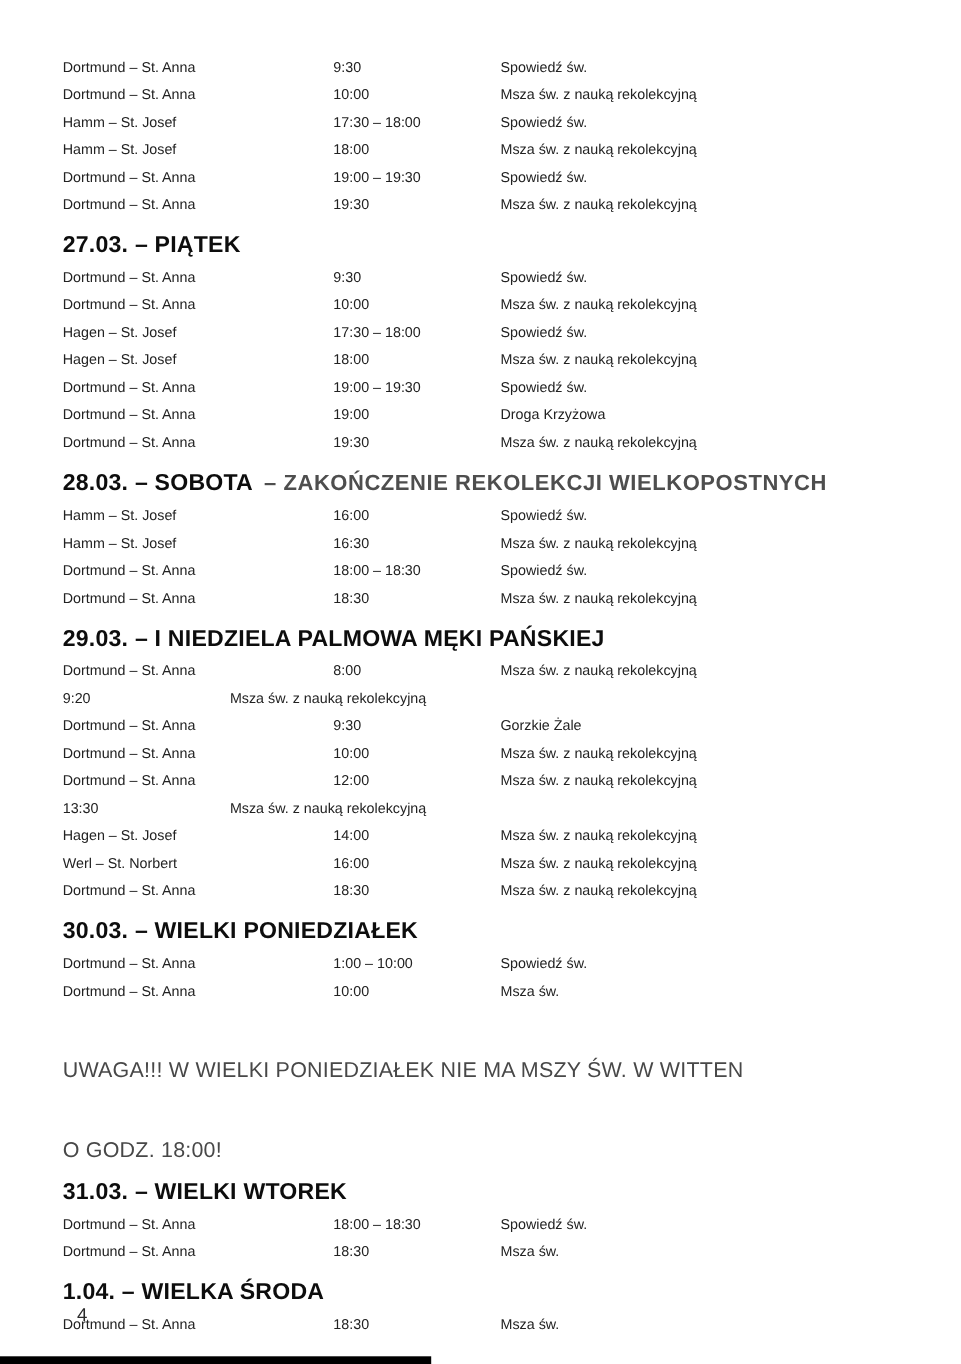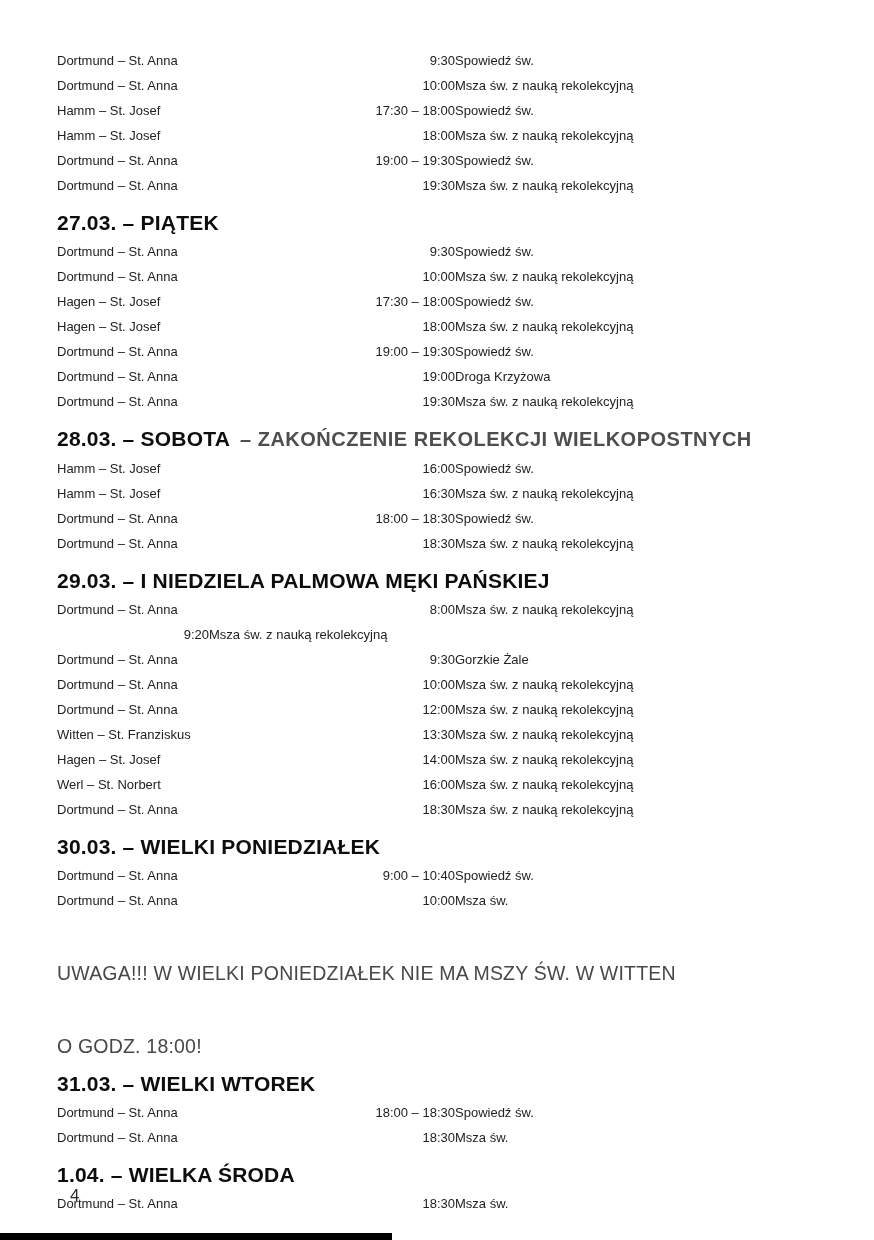--- a/index.html
+++ b/index.html
@@ -33,21 +33,21 @@
     margin-left: 10px;
   }
   .row {
     display: flex;
     font-size: 13px;
     line-height: 25px;
     color: #222222;
     white-space: nowrap;
   }
   .c-loc   { width: 246px; flex: 0 0 auto; }
-  .c-time  { width: 152px; flex: 0 0 auto; text-align: right; }
+  .c-time  { width: 152px; flex: 0 0 auto; }
   .c-event { flex: 1 1 auto; }
   p.note {
     font-size: 19.5px;
     line-height: 25px;
     font-weight: 400;
     color: #484848;
     letter-spacing: 0.2px;
     margin: 3px 0 1px 0;
   }
   .note-line {
@@ -188,21 +188,20 @@
         <span class="c-loc">Dortmund – St. Anna</span>
         <span class="c-time">10:00</span>
         <span class="c-event">Msza św. z nauką rekolekcyjną</span>
       </div>
       <div class="row">
         <span class="c-loc">Dortmund – St. Anna</span>
         <span class="c-time">12:00</span>
         <span class="c-event">Msza św. z nauką rekolekcyjną</span>
       </div>
       <div class="row">
-        <span class="c-loc">Witten – St. Franziskus</span>
         <span class="c-time">13:30</span>
         <span class="c-event">Msza św. z nauką rekolekcyjną</span>
       </div>
       <div class="row">
         <span class="c-loc">Hagen – St. Josef</span>
         <span class="c-time">14:00</span>
         <span class="c-event">Msza św. z nauką rekolekcyjną</span>
       </div>
       <div class="row">
         <span class="c-loc">Werl – St. Norbert</span>
@@ -212,21 +211,21 @@
       <div class="row">
         <span class="c-loc">Dortmund – St. Anna</span>
         <span class="c-time">18:30</span>
         <span class="c-event">Msza św. z nauką rekolekcyjną</span>
       </div>
     </section>
     <section>
       <h2 class="day-heading"><span>30.03. – WIELKI PONIEDZIAŁEK</span></h2>
       <div class="row">
         <span class="c-loc">Dortmund – St. Anna</span>
-        <span class="c-time">9:00 – 10:40</span>
+        <span class="c-time">1:00 – 10:00</span>
         <span class="c-event">Spowiedź św.</span>
       </div>
       <div class="row">
         <span class="c-loc">Dortmund – St. Anna</span>
         <span class="c-time">10:00</span>
         <span class="c-event">Msza św.</span>
       </div>
       <p class="note">
         <span class="note-line">UWAGA!!! W WIELKI PONIEDZIAŁEK NIE MA MSZY ŚW. W WITTEN</span>
         <span class="note-line">O GODZ. 18:00!</span>

